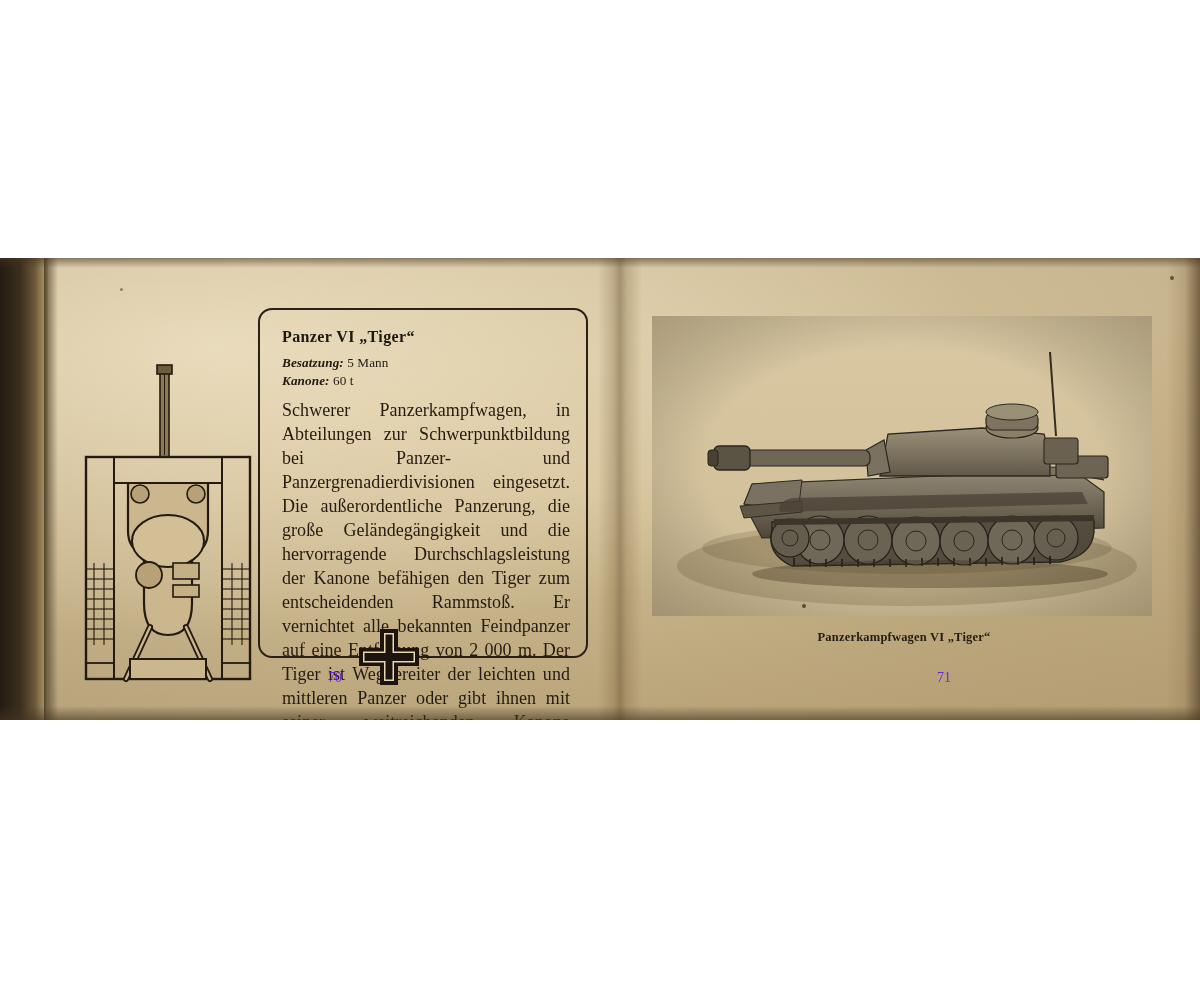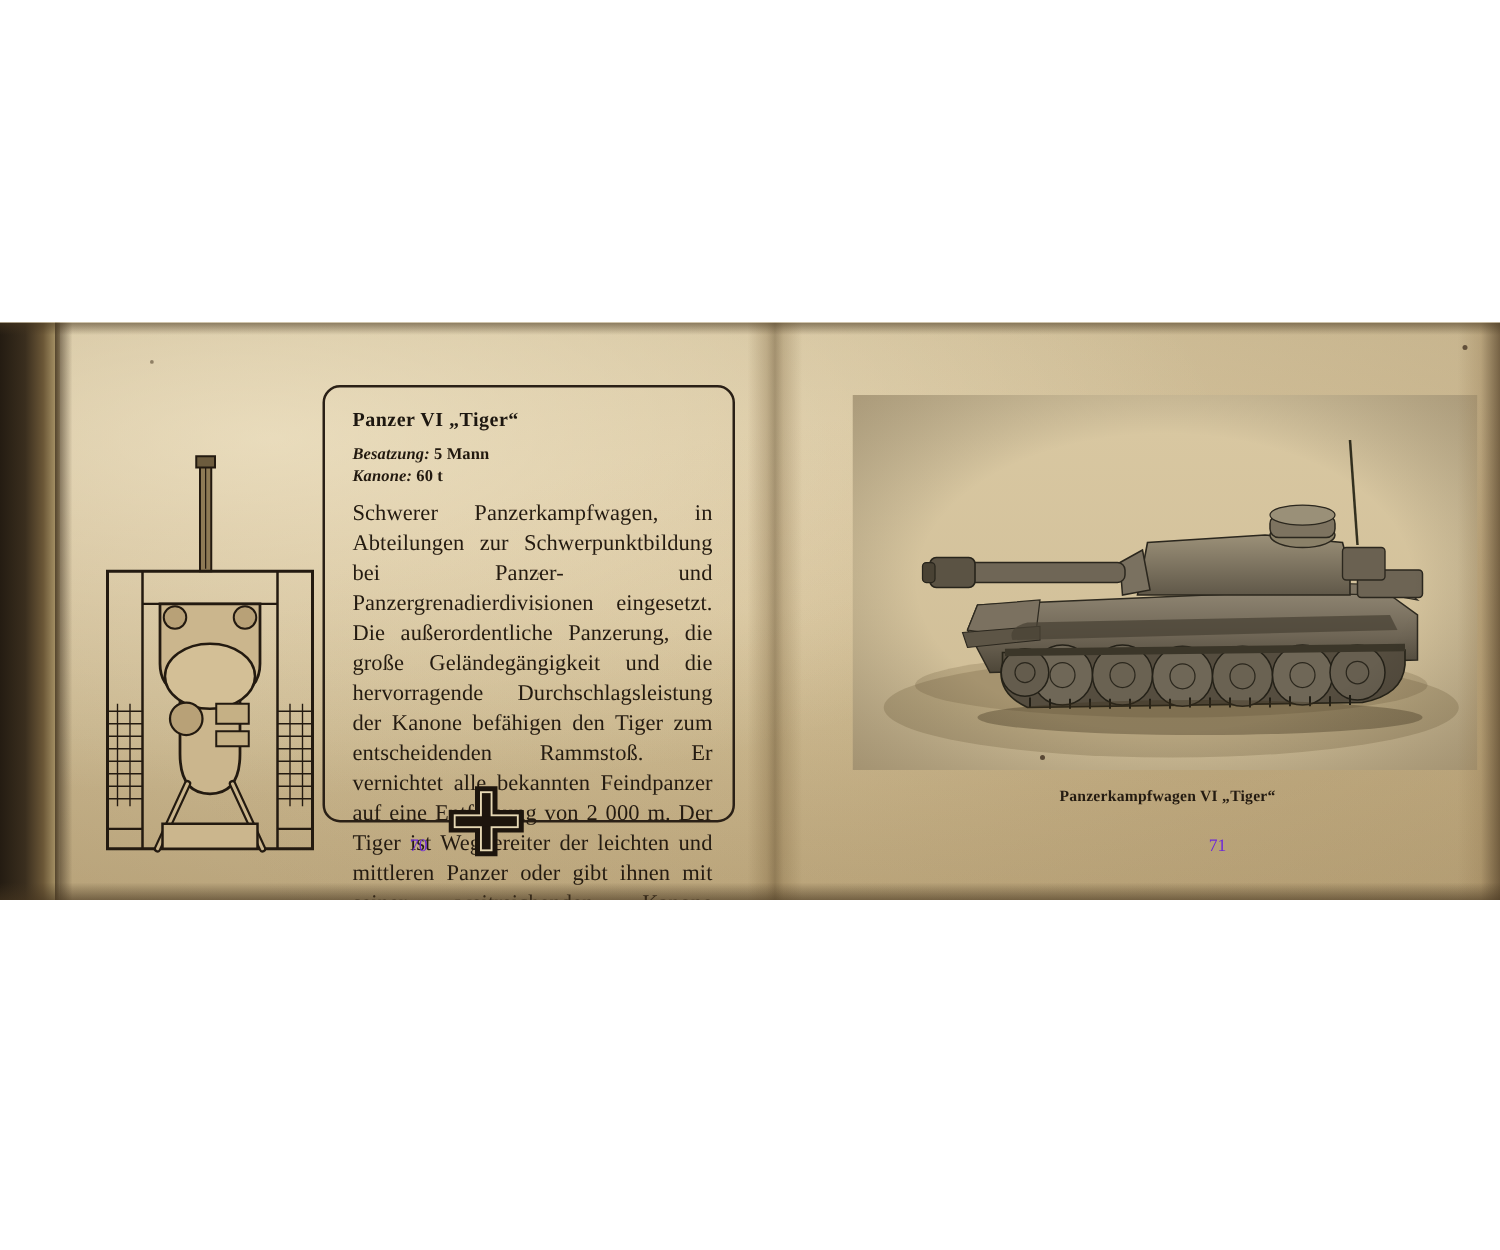--- a/index.html
+++ b/index.html
@@ -136,21 +136,21 @@
   }
 
   .spec {
     font-size: 13.2px;
     font-weight: bold;
     color: #22190f;
     line-height: 1.38;
     letter-spacing: 0.1px;
   }
   .spec .lbl { font-weight: bold; font-style: italic; }
-  .spec .val { font-weight: bold; }
+  .spec .val { font-weight: normal; }
 
   .body-text {
     margin-top: 9px;
     font-size: 18px;
     line-height: 1.33;
     color: #241b11;
     text-align: justify;
     letter-spacing: 0.05px;
     hyphens: manual;
   }
@@ -169,21 +169,21 @@
     position: absolute;
     left: 300px;
     top: 370px;
     width: 62px;
     height: 58px;
   }
 
   
   .page-right {
     position: absolute;
-    left: 672px; top: 0;
+    left: 642px; top: 0;
     width: 524px; height: 588px;
   }
 
   .photo {
     position: absolute;
     left: 10px;
     top: 58px;
     width: 500px;
     height: 300px;
   }

